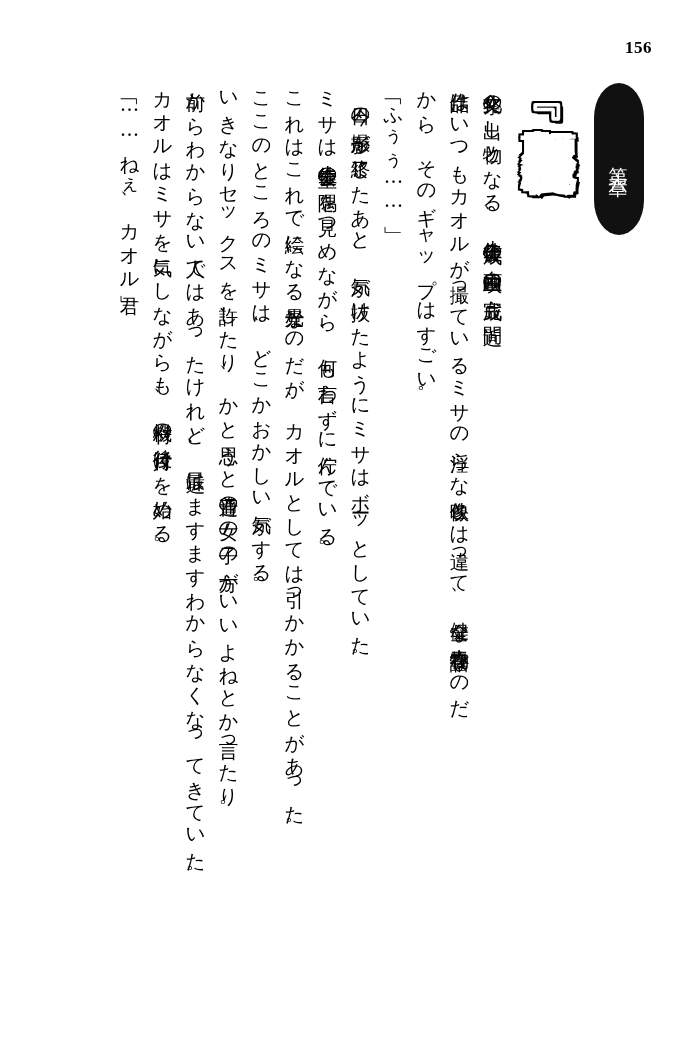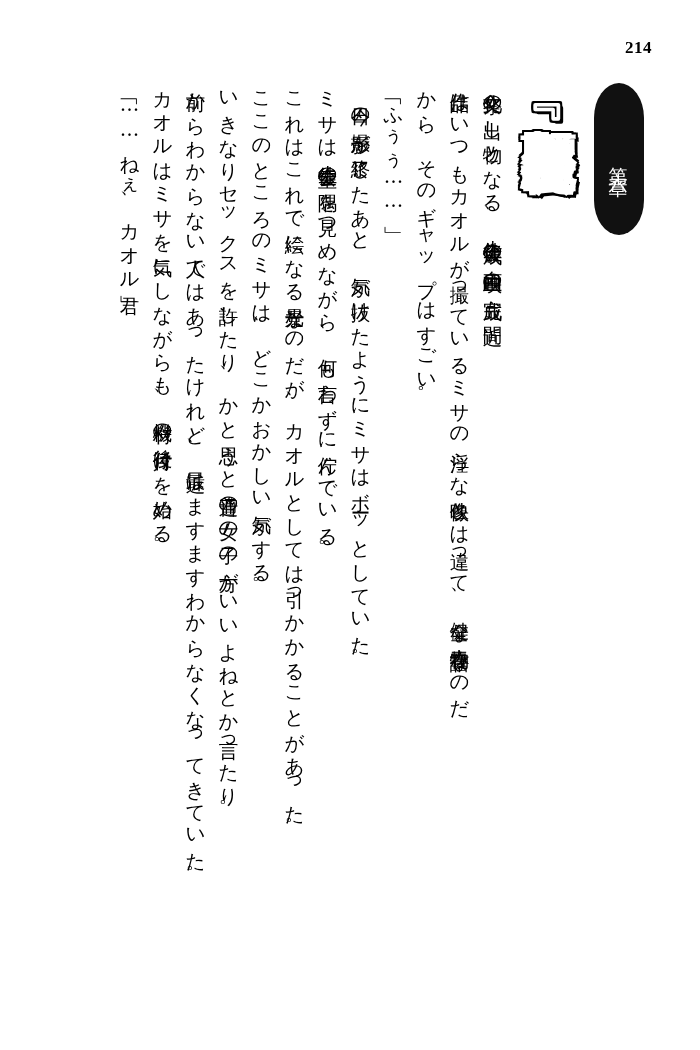--- a/index.html
+++ b/index.html
@@ -123,21 +123,21 @@
     font-family: "DejaVu Sans", "Liberation Sans", sans-serif;
   }
 
   
   .indent-1 { padding-top: 0px; }
   .indent-2 { padding-top: 14px; }
 </style>
 </head>
 <body>
 
-<div class="page-number">214</div>
+<div class="page-number">156</div>
 
 <div class="page-body">
 
   <div class="title-group">
     <div class="chapter-badge">
       <div class="lozenge">
         <span>第六章</span>
       </div>
     </div>
     <div class="chapter-title">

